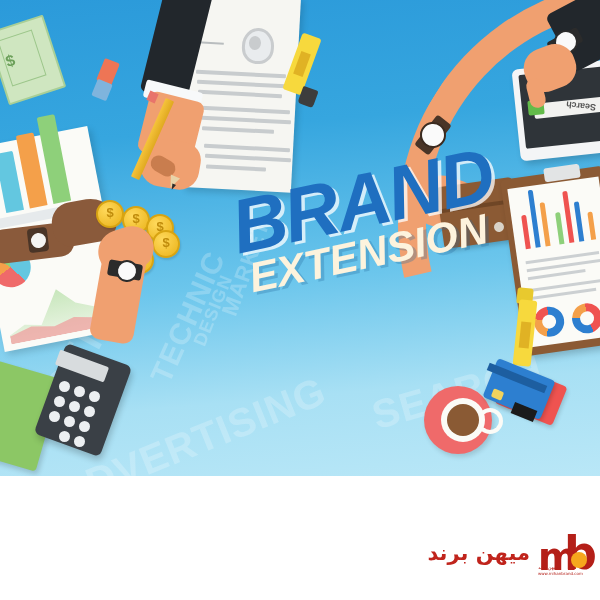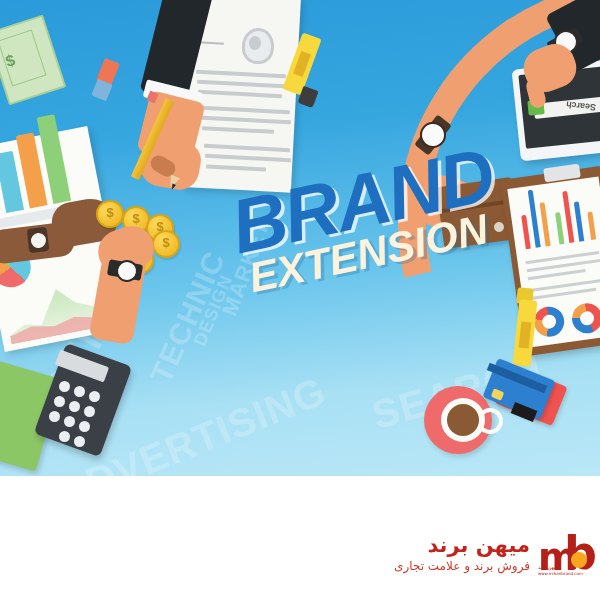--- a/index.html
+++ b/index.html
@@ -353,18 +353,17 @@
     <div id="logo-block">
       <div id="logo-mark">
         <span id="mark-m">m</span>
         <span id="mark-b">b</span>
         <span id="mark-dot"></span>
         <span id="mark-sub">میهن برند</span>
         <span id="mark-url">www.mihanbrand.com</span>
       </div>
       <div id="logo-text">
         <div id="logo-name">میهن برند</div>
-        <div id="logo-tag">فروش برند و علامت تجاری</div>
       </div>
     </div>
   </div>
 
 </div>
 
 </body></html>

